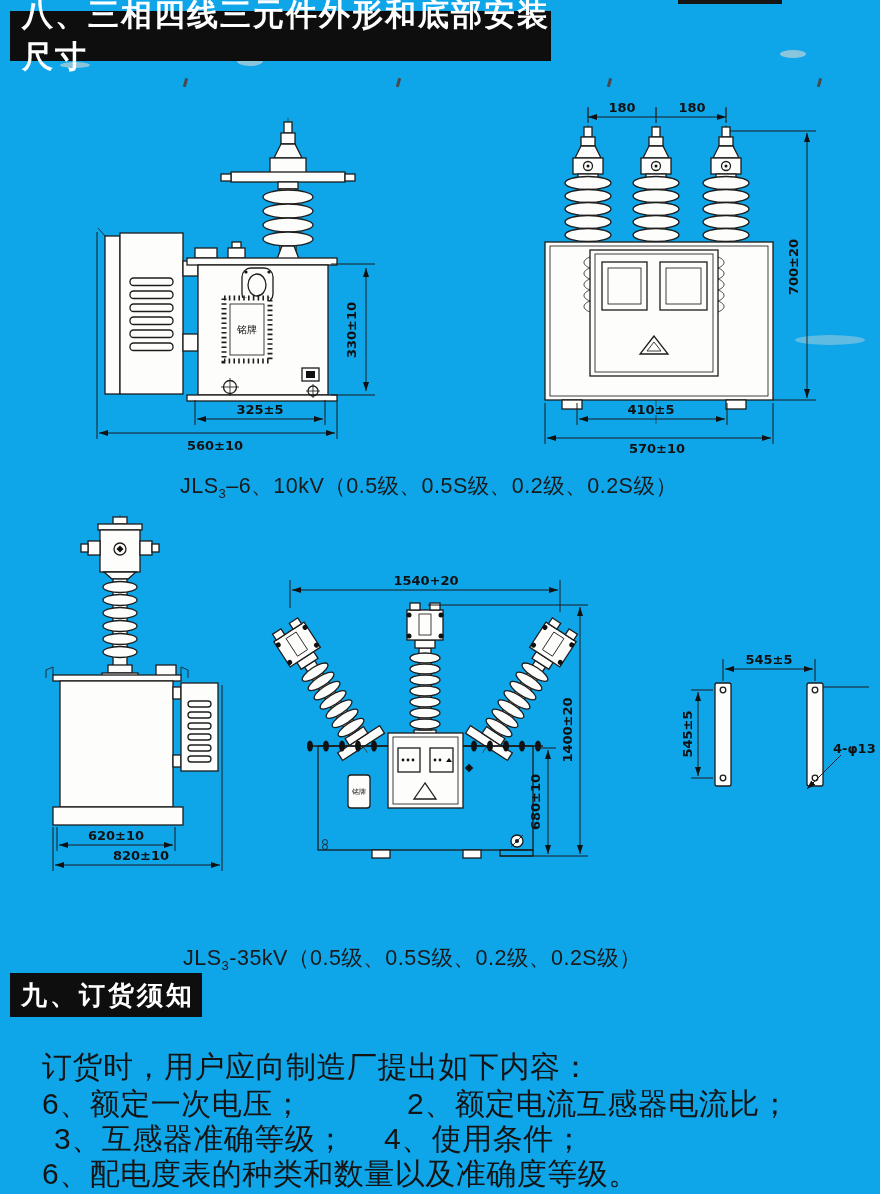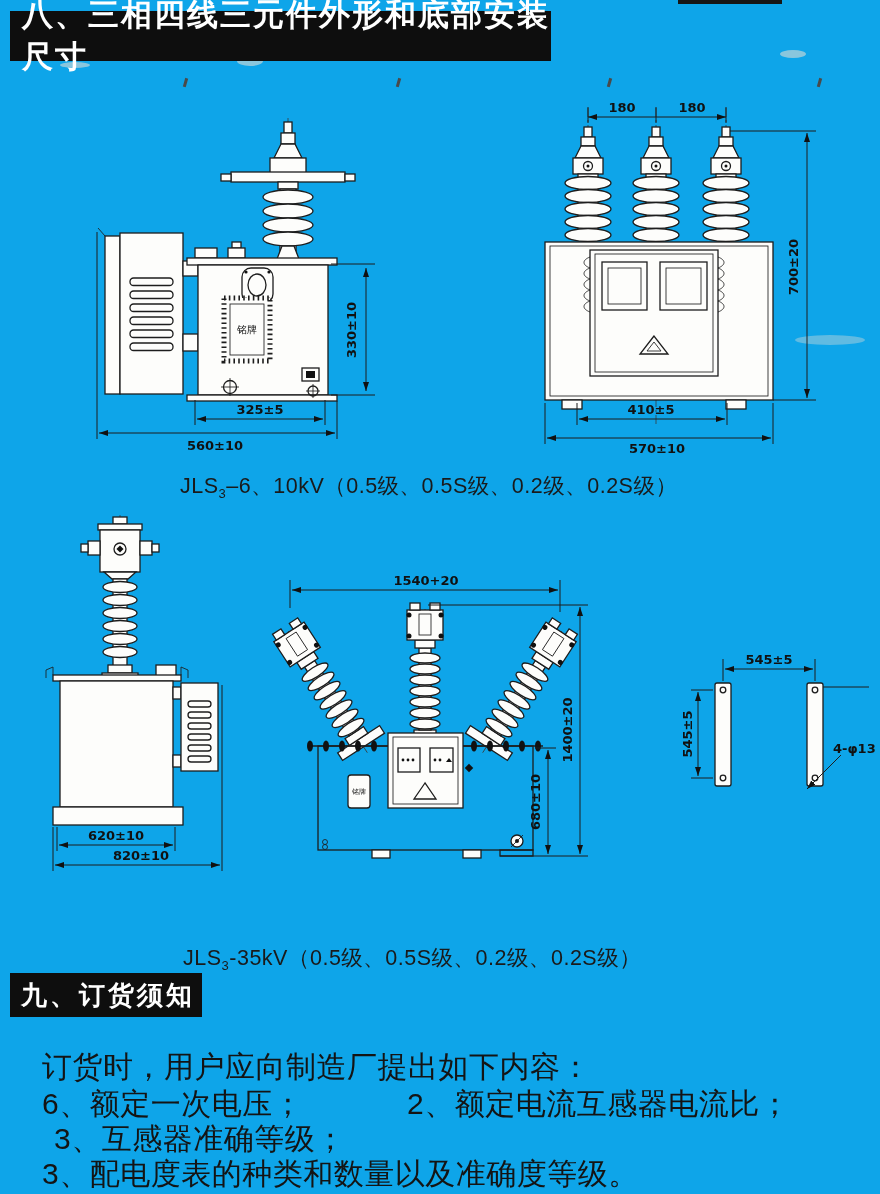--- a/index.html
+++ b/index.html
@@ -383,15 +383,16 @@
   </div>
 
   <div class="bar bar-9">
     <span>九、订货须知</span>
   </div>
 
   <div class="order-line o-intro">订货时，用户应向制造厂提出如下内容：</div>
   <div class="order-line o-i0">6、额定一次电压；</div>
   <div class="order-line o-i1">2、额定电流互感器电流比；</div>
   <div class="order-line o-i2">3、互感器准确等级；</div>
-  <div class="order-line o-i4">3、配电度表的种类和数量以及准确度等级。</div>
+  <div class="order-line o-i3">4、使用条件；</div>
+  <div class="order-line o-i4">6、配电度表的种类和数量以及准确度等级。</div>
 
 </div>
 
 </body></html>

